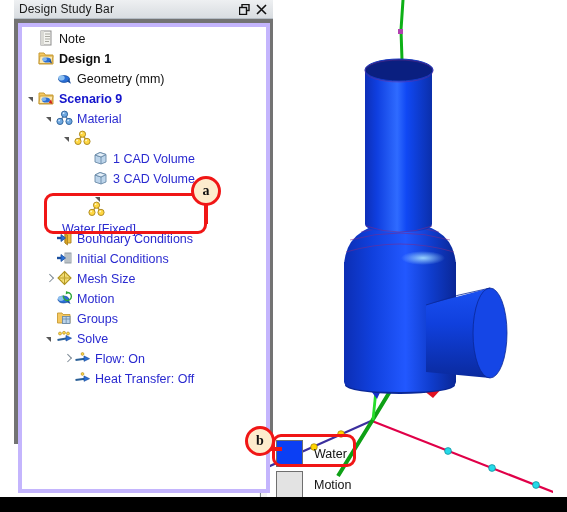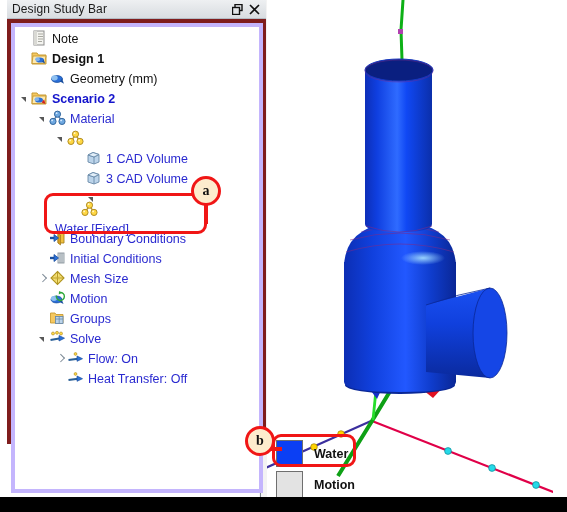--- a/index.html
+++ b/index.html
@@ -11,23 +11,23 @@
   }
   #root {
     position: relative;
     width: 567px; height: 512px;
     background: #ffffff;
   }
 
   
   #panel {
     position: absolute;
-    left: 7px; top: 0;
+    left: 14px; top: 0;
     width: 259px; height: 444px;
-    background: #7f1d1d;
+    background: #737373;
   }
   #panel-titlebar {
     position: absolute;
     left: 0; top: 0;
     width: 259px; height: 19px;
     background: linear-gradient(to bottom,#eef0f2 0%,#e3e6e9 50%,#d9dde1 100%);
     border-bottom: 1px solid #b4bcc4;
     box-sizing: border-box;
   }
   #panel-title {
@@ -172,21 +172,20 @@
     left: 259px; top: 0px;
     width: 8px; height: 497px;
     background: #f3f3f3;
   }
 
   
   #legend {
     position: absolute;
     left: 10px; top: 438px;
     z-index: 20;
-    font-weight: bold;
   }
   .legend-row {
     display: flex;
     align-items: center;
     height: 31px;
   }
   .swatch {
     width: 27px; height: 27px;
     border: 1px solid #6f6f6f;
     box-sizing: border-box;
@@ -366,21 +365,21 @@
         <span class="exp open"></span>
         <span class="ico">
           <svg width="17" height="16" viewBox="0 0 17 16">
             <path d="M1,3 L6,3 L7.5,5 L15,5 L15,14 L1,14 Z" fill="#f5c860" stroke="#c79b34" stroke-width="1"></path>
             <path d="M2,6 L15,6 L13.5,13.5 L1,13.5 Z" fill="#fde9b0" stroke="#c79b34" stroke-width="0.9"></path>
             <ellipse cx="8" cy="10" rx="4" ry="2.6" fill="#2a6fd8"></ellipse>
             <ellipse cx="5.8" cy="9.2" rx="2.3" ry="1.9" fill="#7fb2ec"></ellipse>
             <path d="M10.5,12.5 L14.5,14 L13,9.5 Z" fill="#d02020"></path>
           </svg>
         </span>
-        <span class="lbl blue-bold">Scenario 2</span>
+        <span class="lbl blue-bold">Scenario 9</span>
       </div>
 
       <div class="row" style="top:82px; left:22px;">
         <span class="exp open"></span>
         <span class="ico">
           <svg width="17" height="16" viewBox="0 0 17 16">
             <path d="M8.5,5 L4,11 M8.5,5 L13,11" stroke="#5a7ea8" stroke-width="1.3"></path>
             <circle cx="8.5" cy="4.2" r="3.1" fill="#6fa8e0" stroke="#2a5f96" stroke-width="0.9"></circle>
             <circle cx="4" cy="11.4" r="3.1" fill="#6fa8e0" stroke="#2a5f96" stroke-width="0.9"></circle>
             <circle cx="13" cy="11.4" r="3.1" fill="#6fa8e0" stroke="#2a5f96" stroke-width="0.9"></circle>

